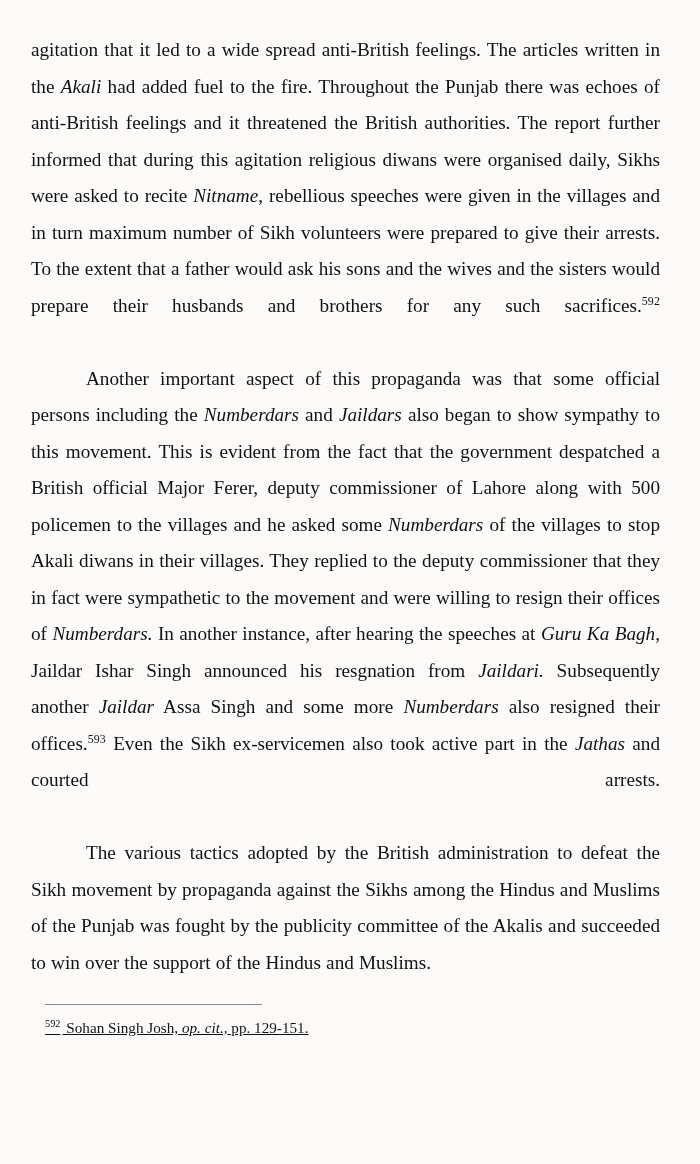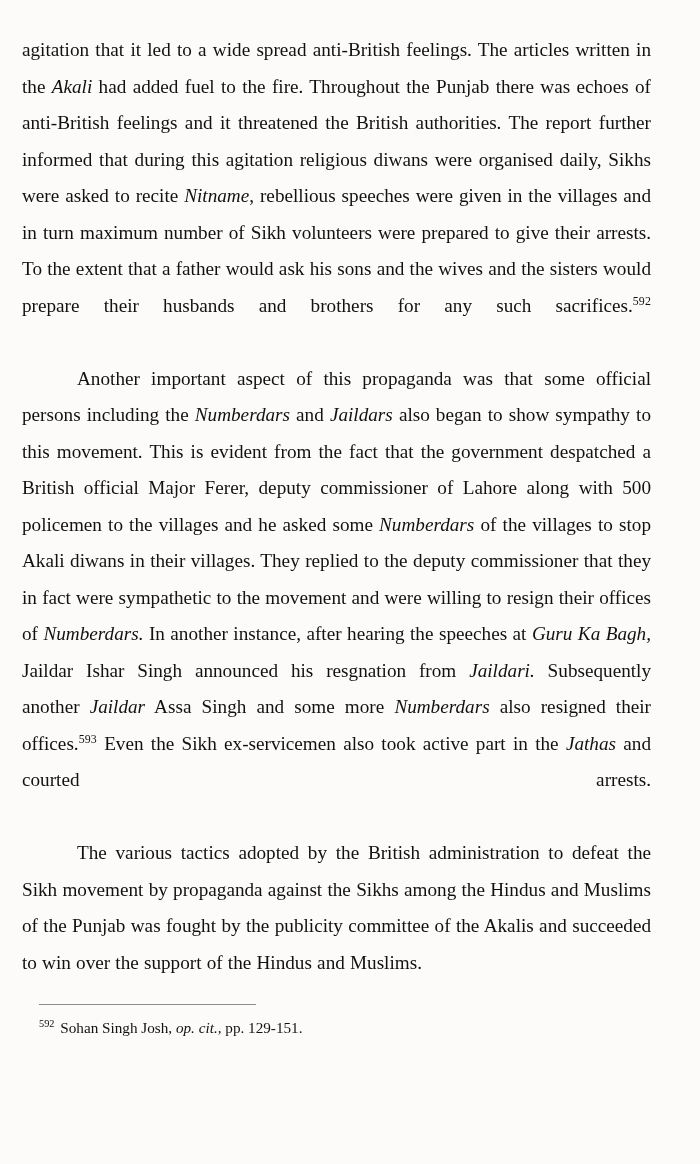--- a/index.html
+++ b/index.html
@@ -15,21 +15,21 @@
     color: #111111;
     -webkit-font-smoothing: antialiased;
     overflow: hidden;
   }
 
   .page {
     position: relative;
     width: 568px;
     height: 1164px;
     box-sizing: border-box;
-    padding: 32px 40px 0 22px;
+    padding: 32px 40px 0 31px;
     border-radius: 12px;
   }
 
   .body-text {
     width: 629px;
   }
 
   p.para {
     margin: 0;
     font-size: 19.2px;
@@ -61,23 +61,24 @@
 
   sup.fn-ref {
     font-size: 0.62em;
     vertical-align: super;
     line-height: 0;
     letter-spacing: 0.01em;
   }
 
   .footnote-area {
     position: absolute;
-    left: 39px;
+    left: 45px;
     top: 1004px;
     width: 629px;
+    text-decoration: underline;
   }
 
   .fn-rule {
     width: 217px;
     height: 0;
     border: 0;
     border-top: 1.4px solid #8c8c8c;
     margin: 0 0 10px 0;
     padding: 0;
   }

